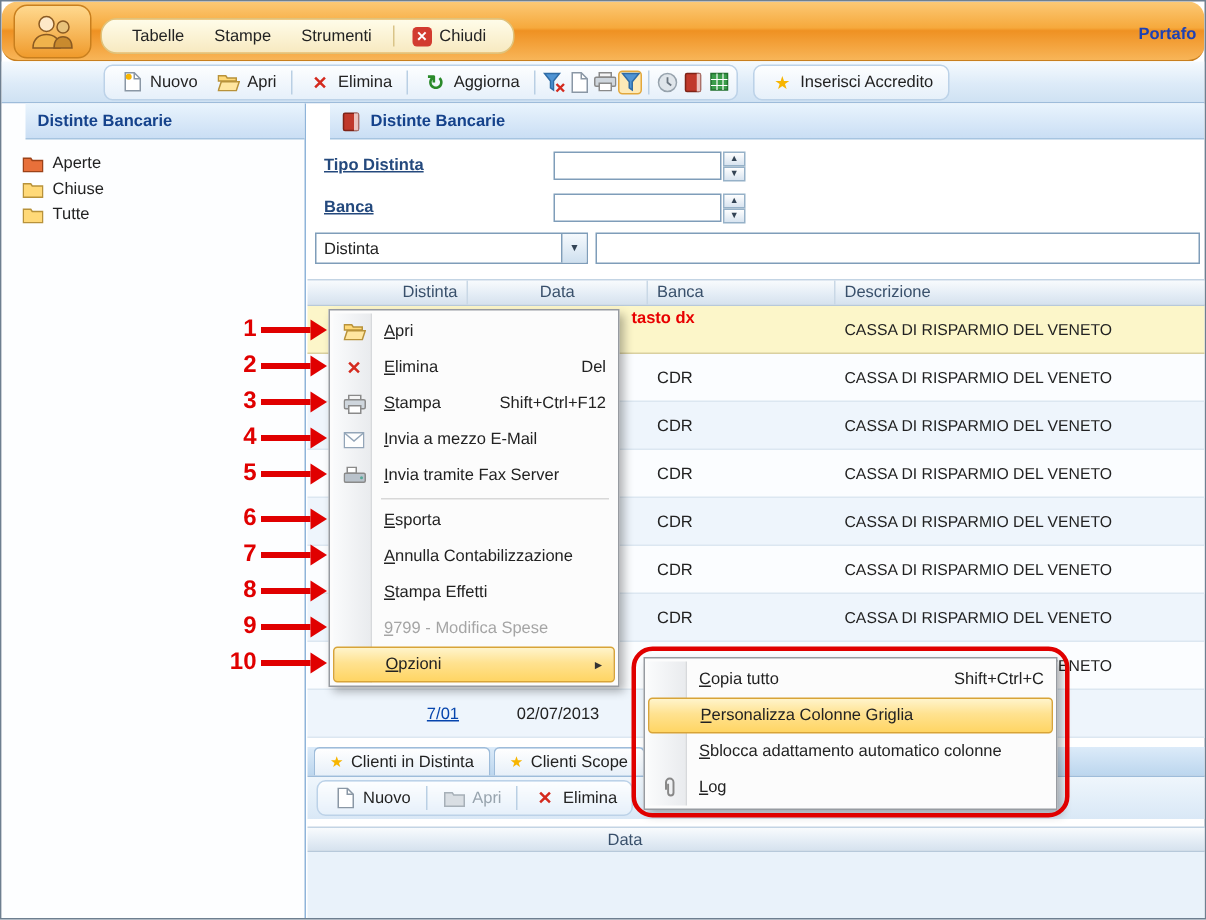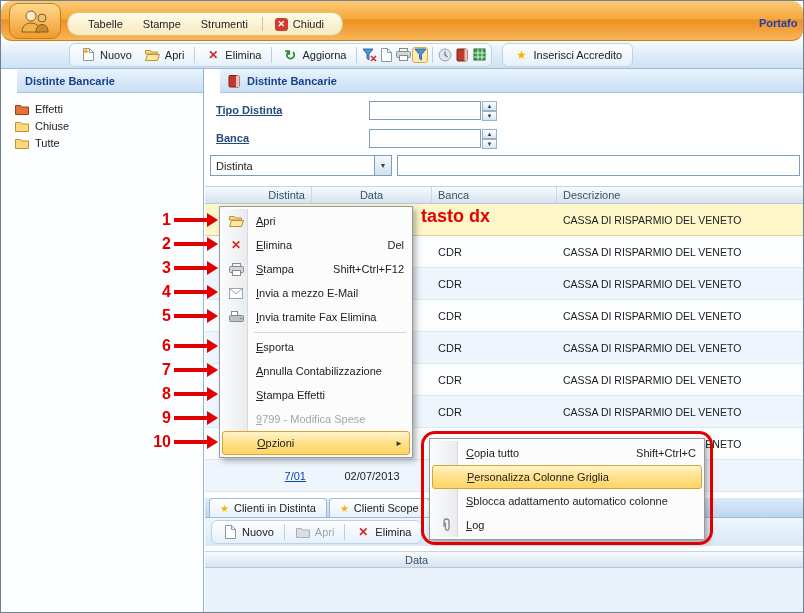--- a/index.html
+++ b/index.html
@@ -135,21 +135,21 @@
 
   
   .redbox { position:absolute; left:420px; top:430px; width:292px; height:114px;
     border:3px solid #e00000; border-radius:14px; z-index:25; pointer-events:none; }
   .ann { position:absolute; left:146px; display:flex; align-items:center; height:20px; z-index:30; }
   .ann-num { width:24px; text-align:right; color:#e00000; font-weight:bold; font-size:16px; margin-right:3px; }
   .ann-shaft { width:33px; height:4px; background:#e00000; }
   .ann-head { width:0; height:0; border-left:11px solid #e00000;
     border-top:7px solid transparent; border-bottom:7px solid transparent; }
   .tastodx { position:absolute; left:420px; top:205px; color:#e80000; font-weight:bold;
-    font-size:18px; z-index:15; }
+    font-size:11px; z-index:15; }
 </style>
 </head>
 <body>
 
 <div id="app">
 
   <div class="topbar">
     <div class="user-badge">
       <svg width="34" height="26" viewBox="0 0 34 26">
         <circle cx="13" cy="8" r="5" fill="#fde8c8" stroke="#8a5a22"></circle>
@@ -257,21 +257,21 @@
 
   <div class="sidebar">
     <div class="panel-header">
       <span>Distinte Bancarie</span>
     </div>
     <div class="side-list">
       <div class="side-item">
         <svg width="14" height="11" viewBox="0 0 14 11">
             <path d="M.5 1.5h5l1 1.5h7v7.5H.5z" fill="#e8703a" stroke="#9c4218"></path>
           </svg>
-        <span>Effetti</span>
+        <span>Aperte</span>
       </div>
       <div class="side-item">
         <svg width="14" height="11" viewBox="0 0 14 11">
             <path d="M.5 1.5h5l1 1.5h7v7.5H.5z" fill="#ffd978" stroke="#b8923a"></path>
           </svg>
         <span>Chiuse</span>
       </div>
       <div class="side-item">
         <svg width="14" height="11" viewBox="0 0 14 11">
             <path d="M.5 1.5h5l1 1.5h7v7.5H.5z" fill="#ffd978" stroke="#b8923a"></path>
@@ -452,21 +452,21 @@
       <span class="mlabel">Invia a mezzo E-Mail</span>
     </div>
     <div class="mi">
       <span class="mic">
         <svg width="15" height="13" viewBox="0 0 15 13">
             <rect x="2.5" y=".5" width="6" height="4" fill="#fff" stroke="#8a8a8a"></rect>
             <rect x=".5" y="4.5" width="14" height="6" rx="1" fill="#b9c2cb" stroke="#8a8a8a"></rect>
             <circle cx="12" cy="7.5" r="1" fill="#5a9"></circle>
           </svg>
       </span>
-      <span class="mlabel">Invia tramite Fax Elimina</span>
+      <span class="mlabel">Invia tramite Fax Server</span>
     </div>
     <div class="msep"></div>
     <div class="mi">
       <span class="mlabel">Esporta</span>
     </div>
     <div class="mi">
       <span class="mlabel">Annulla Contabilizzazione</span>
     </div>
     <div class="mi">
       <span class="mlabel">Stampa Effetti</span>

